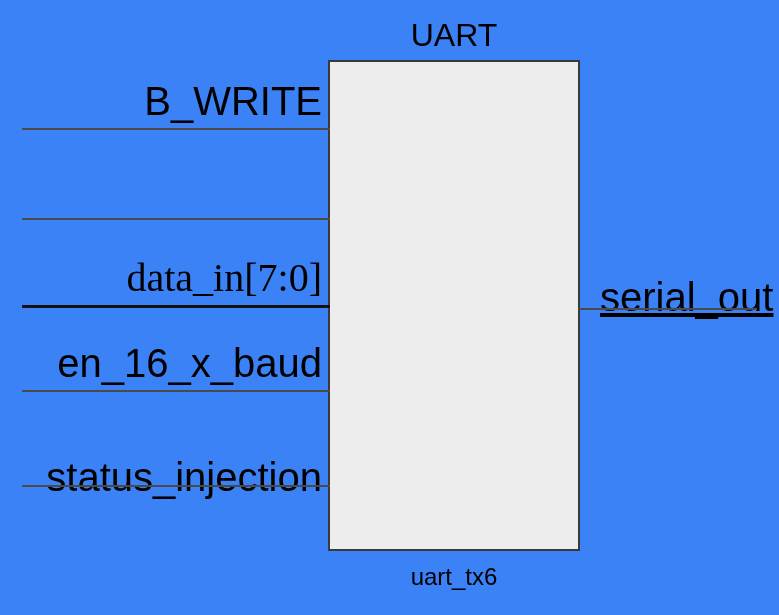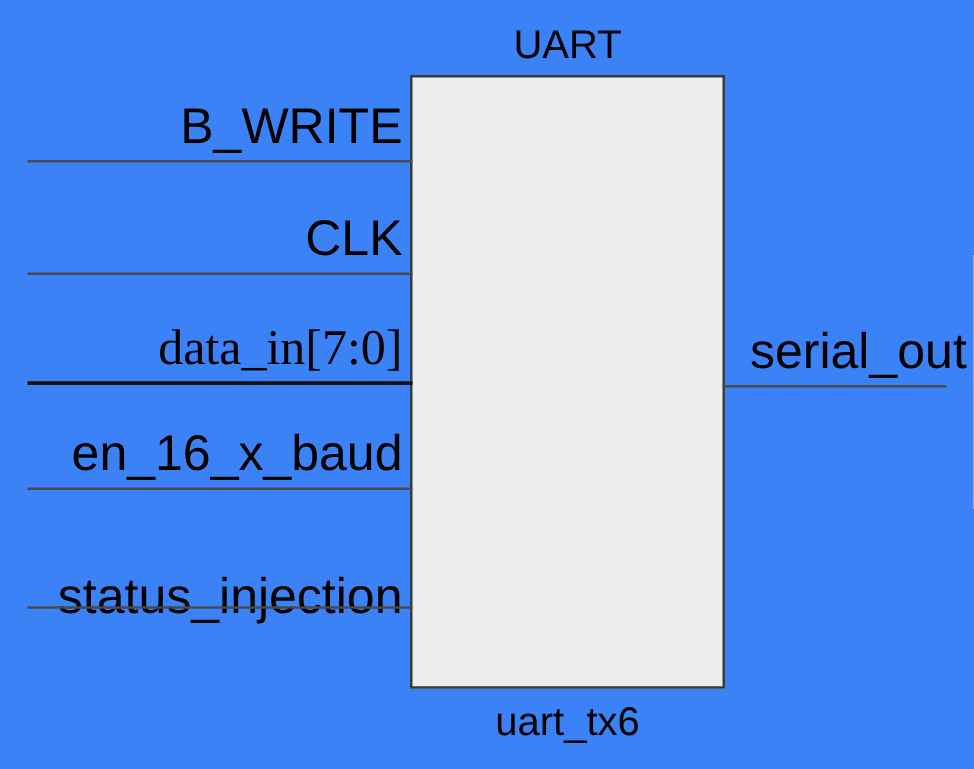--- a/index.html
+++ b/index.html
@@ -41,21 +41,21 @@
     line-height: 38px;
     color: #000000;
     white-space: nowrap;
   }
   .instance-name {
     position: absolute;
     left: 328px;
     top: 558px;
     width: 252px;
     text-align: center;
-    font-size: 32px;
+    font-size: 24px;
     line-height: 38px;
     color: #000000;
     white-space: nowrap;
   }
 
   
   .wire {
     position: absolute;
     background: #4a4a4a;
     height: 2px;
@@ -87,30 +87,29 @@
 
 <div id="schematic">
 
   <div class="module-box"></div>
 
   <div class="module-title">UART</div>
 
   <div class="port-label left" style="top:82px;">B_WRITE</div>
   <div class="wire" style="left:22px; top:128px; width:308px;"></div>
 
-  <div class="port-label left" style="top:172px;">CLK</div>
   <div class="wire" style="left:22px; top:218px; width:308px;"></div>
 
   <div class="port-label left" style="top:259px;font-family:Liberation Serif, serif;">data_in[7:0]</div>
   <div class="wire bus" style="left:22px; top:305px; width:308px;"></div>
 
   <div class="port-label left" style="top:344px;">en_16_x_baud</div>
   <div class="wire" style="left:22px; top:390px; width:308px;"></div>
 
   <div class="port-label left" style="top:458px;">status_injection</div>
   <div class="wire" style="left:22px; top:485px; width:308px;"></div>
 
-  <div class="port-label right" style="top:262px;">serial_out</div>
+  <div class="port-label right" style="top:278px;text-decoration:underline;">serial_out</div>
   <div class="wire" style="left:578px; top:308px; width:179px;"></div>
 
   <div class="instance-name">uart_tx6</div>
 
 </div>
 
 </body></html>

